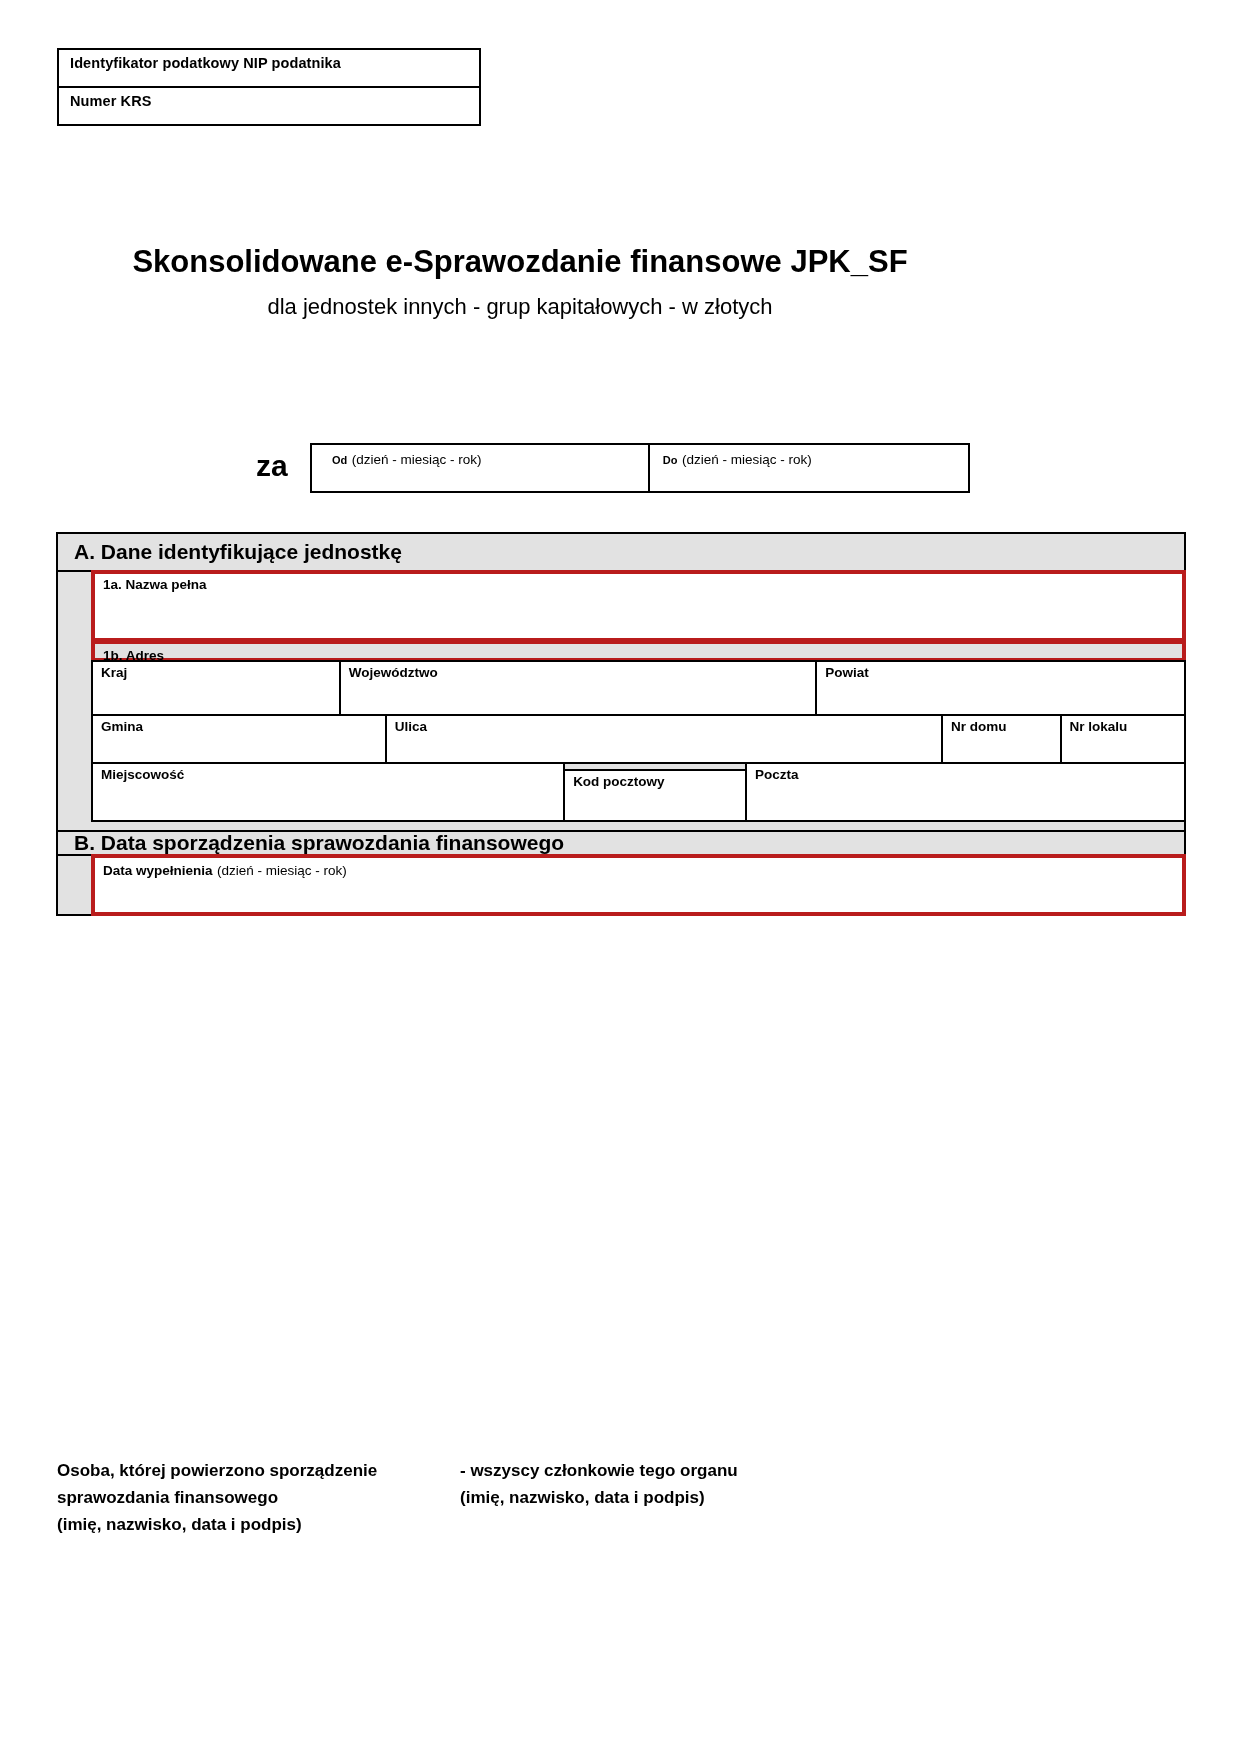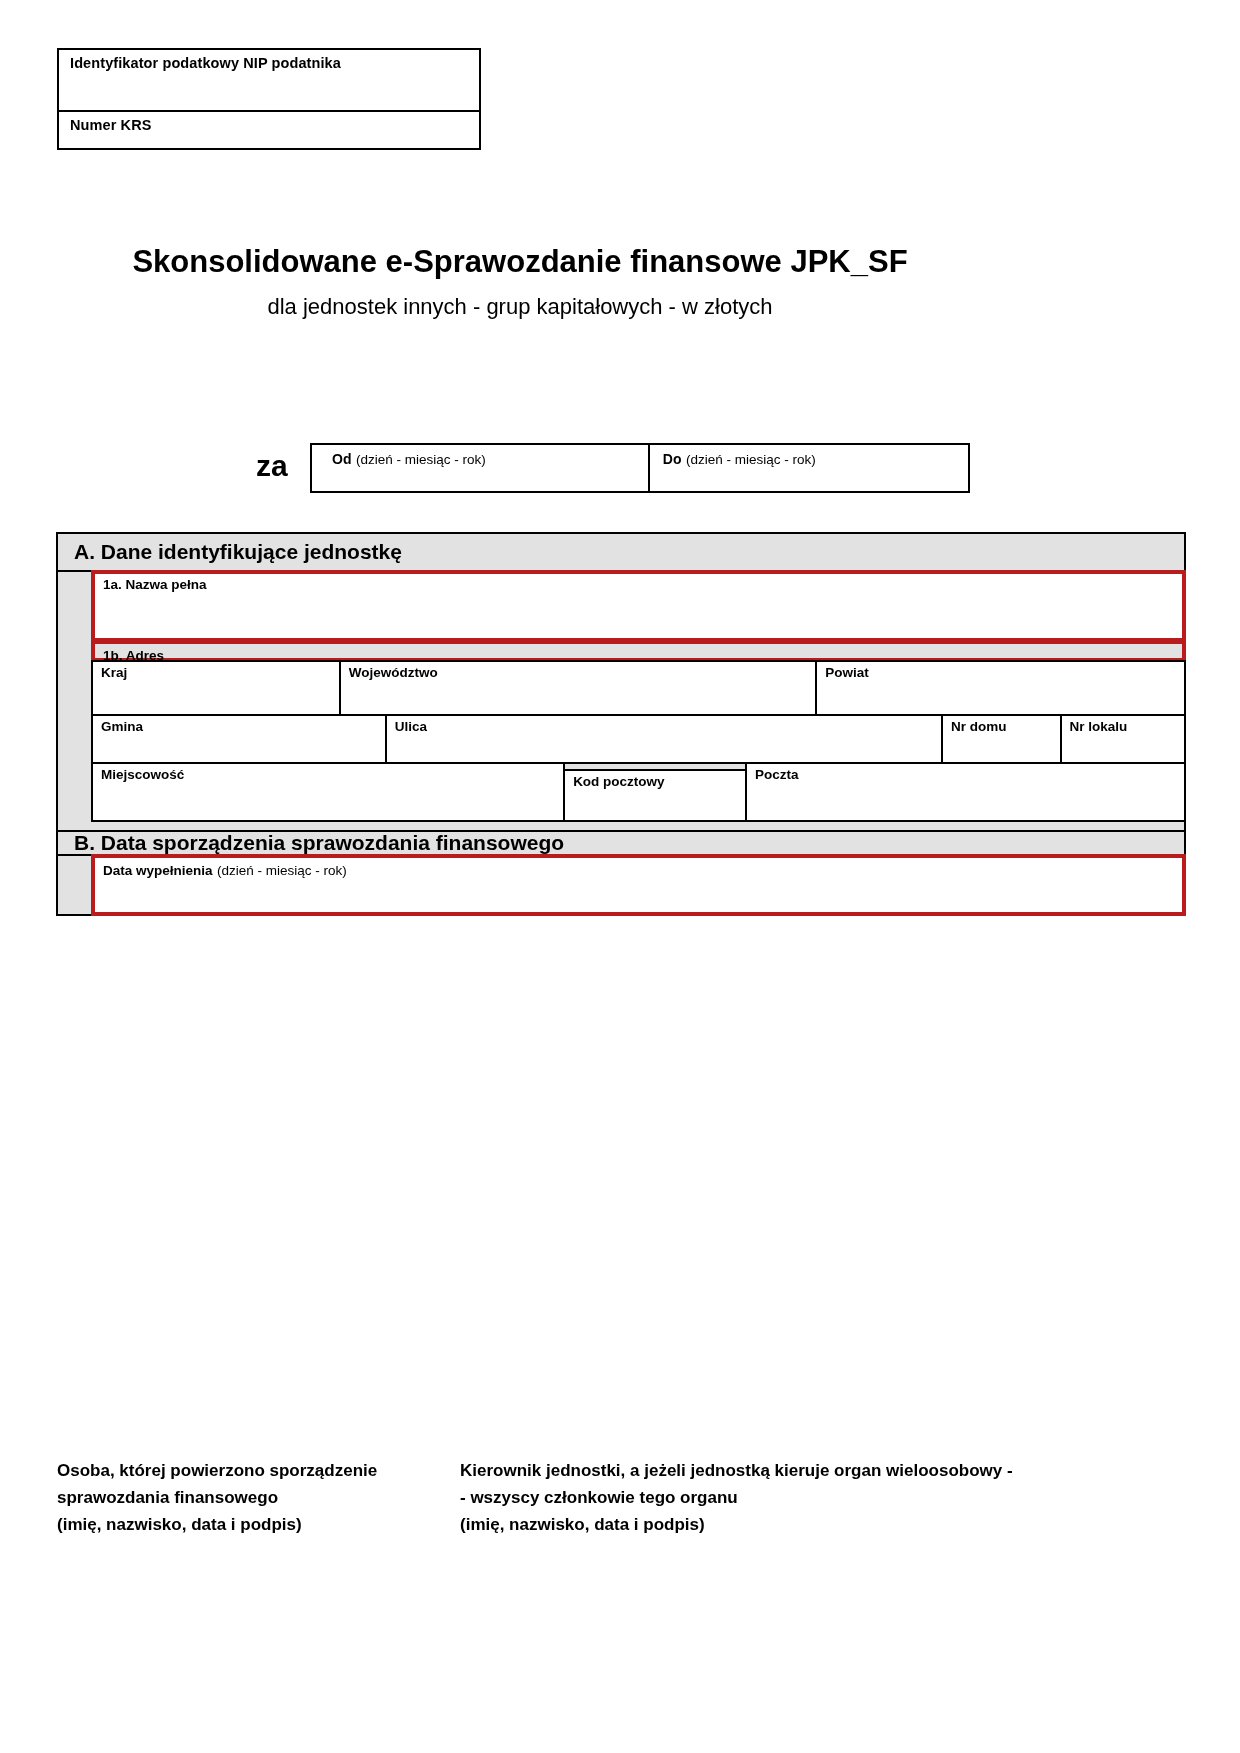--- a/index.html
+++ b/index.html
@@ -6,37 +6,37 @@
   html,body { background:#ffffff; }
   body {
     width:1240px; height:1753px; position:relative;
     font-family:"Liberation Sans", sans-serif; color:#000;
     -webkit-font-smoothing:antialiased;
   }
   .page { position:absolute; inset:0; }
 
   
   .topbox { position:absolute; left:57px; top:48px; width:424px; border:2px solid #000; background:#fff; }
-  .topcell { height:60px; padding:5px 11px; }
+  .topcell { height:36px; padding:5px 11px; }
   .topcell.krs { height:38px; border-top:2px solid #000; }
   .toplbl { font-size:14.5px; font-weight:bold; letter-spacing:0.1px; }
   .topval { min-height:10px; }
 
   
   .titleblock { position:absolute; left:0; top:244px; width:1040px; text-align:center; }
   .title { font-size:31px; font-weight:bold; }
   .subtitle { font-size:22px; margin-top:14px; font-weight:normal; }
 
   
   .za { position:absolute; left:256px; top:449px; font-size:30px; font-weight:bold; }
   .datebox { position:absolute; left:310px; top:443px; width:660px; height:50px; border:2px solid #000; display:flex; background:#fff; }
   .datecell { padding:5px 12px 5px 20px; height:100%; }
   .datecell.from { width:51.5%; border-right:2px solid #000; }
   .datecell.to { flex:1; padding-left:13px; }
-  .dlbl { font-size:14px; font-weight:bold; }
+  .dlbl { font-size:11px; font-weight:bold; }
   .hint { font-size:13.5px; font-weight:normal; }
 
   
   .section { position:absolute; left:56px; width:1130px; border:2px solid #000; background:#e2e2e2; }
   .secA { top:532px; }
   .secB { top:830px; }
   .sec-header { height:38px; border-bottom:2px solid #000; display:flex; align-items:center; padding-left:16px; font-size:21px; font-weight:bold; background:#e2e2e2; }
   .secB .sec-header { height:24px; }
   .sec-body { padding-left:33px; }
   .secA .sec-body { padding-bottom:16px; }
@@ -184,19 +184,18 @@
     </div>
   </div>
 
   <div class="signs">
     <div class="signblock left">
       <div>Osoba, której powierzono sporządzenie</div>
       <div>sprawozdania finansowego</div>
       <div>(imię, nazwisko, data i podpis)</div>
     </div>
     <div class="signblock right">
-      <div>Kierownik jednostki, a jeżeli jednostką kieruje organ wieloosobowy -</div>
       <div>- wszyscy członkowie tego organu</div>
       <div>(imię, nazwisko, data i podpis)</div>
     </div>
   </div>
 
 </div>
 
 </body></html>

